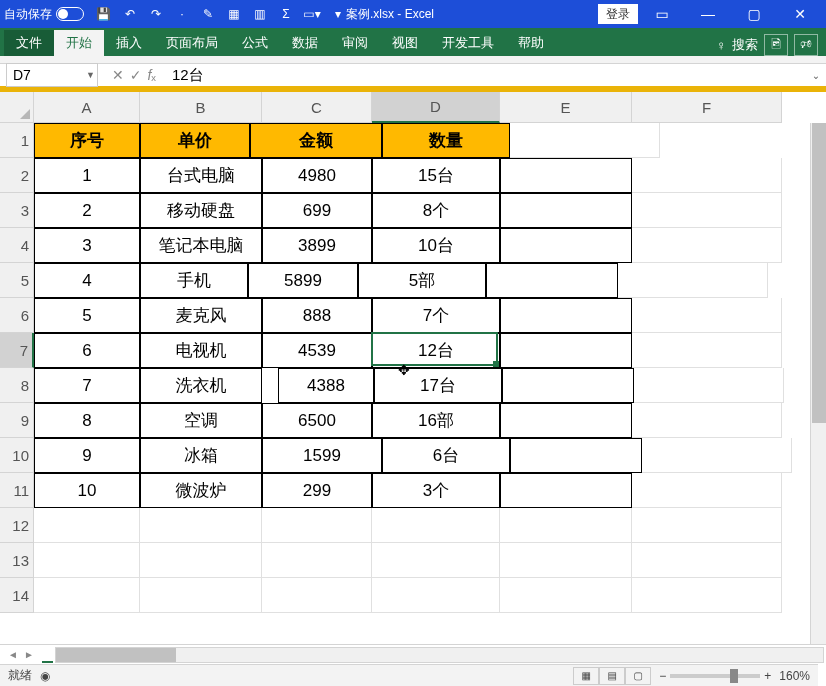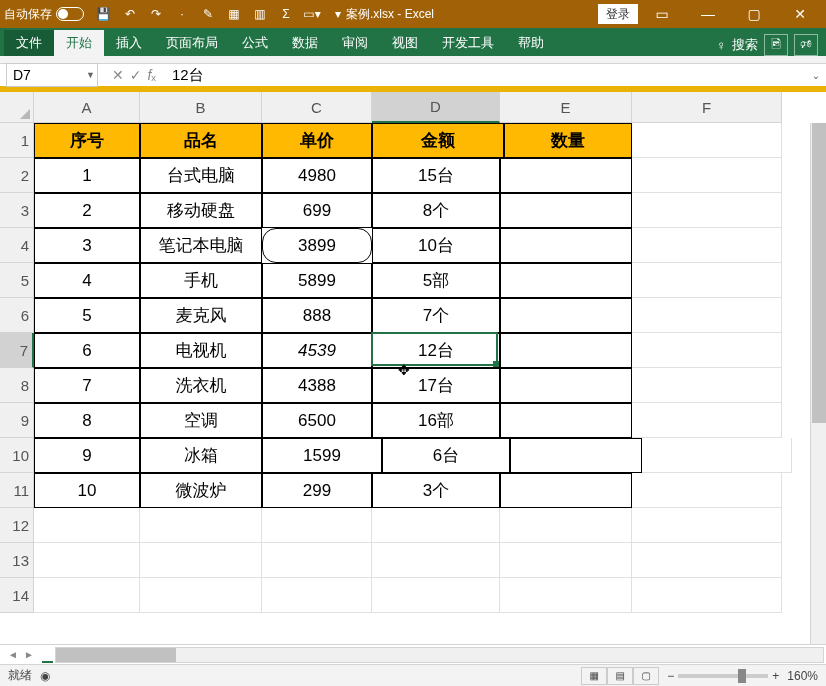--- a/index.html
+++ b/index.html
@@ -1,19 +1,19 @@
 <!DOCTYPE html>
 <html><head>
 <meta charset="utf-8">
 <style>
 * { box-sizing: border-box; margin: 0; padding: 0; font-family: "Microsoft YaHei", "Segoe UI", sans-serif; }
 body { width: 826px; height: 686px; background: #fff; overflow: hidden; position: relative; }
 
 
-.titlebar { height: 28px; background: #a16207; display: flex; align-items: center; color: #fff; font-size: 12px; padding: 0 4px; }
+.titlebar { height: 28px; background: #1d4ed8; display: flex; align-items: center; color: #fff; font-size: 12px; padding: 0 4px; }
 .autosave { display: flex; align-items: center; gap: 4px; }
 .toggle { width: 28px; height: 14px; border: 1px solid #fff; border-radius: 7px; position: relative; }
 .toggle::after { content: ""; width: 10px; height: 10px; background: #fff; border-radius: 50%; position: absolute; left: 1px; top: 1px; }
 .qat { display: flex; gap: 10px; margin-left: 12px; align-items: center; }
 .qat-icon { width: 16px; height: 16px; display: flex; align-items: center; justify-content: center; }
 .title-center { flex: 1; text-align: left; }
 .title-right { display: flex; align-items: center; gap: 2px; }
 .title-btn { width: 44px; height: 28px; display: flex; align-items: center; justify-content: center; font-size: 14px; }
 .login-btn { background: #fff; color: #333; font-size: 12px; padding: 2px 8px; height: 20px; }
 
@@ -59,21 +59,21 @@
 .vscroll-thumb { position: absolute; width: 14px; left: 1px; background: #c1c1c1; }
 
 
 .sheetbar { position: absolute; left: 0; right: 0; bottom: 22px; height: 20px; background: #fff; border-top: 1px solid #d4d4d4; display: flex; align-items: center; font-size: 12px; }
 .sheet-nav { display: flex; gap: 6px; padding: 0 8px; color: #888; font-size: 10px; }
 .sheet-tab { padding: 0 4px; border-bottom: 2px solid #217346; color: #217346; font-weight: bold; }
 .hscroll-track { flex: 1; height: 16px; background: #f0f0f0; margin: 0 2px; border: 1px solid #d4d4d4; position: relative; }
 .hscroll-thumb { position: absolute; height: 100%; background: #c1c1c1; }
 
 
-.statusbar { position: absolute; left: 0; right: 0; bottom: 0; height: 22px; background: #f3f3f3; border-top: 1px solid #d4d4d4; display: flex; align-items: center; font-size: 12px; color: #444; padding: 0 8px; }
+.statusbar { position: absolute; left: 0; right: 8px; bottom: 0; height: 22px; background: #f3f3f3; border-top: 1px solid #d4d4d4; display: flex; align-items: center; font-size: 12px; color: #444; padding: 0 8px; }
 .sb-right { margin-left: auto; display: flex; align-items: center; gap: 8px; }
 .view-btns { display: flex; }
 .view-btn { width: 26px; height: 18px; border: 1px solid #ccc; display: flex; align-items: center; justify-content: center; font-size: 10px; }
 .zoom-slider { display: flex; align-items: center; gap: 4px; }
 .slider-track { width: 90px; height: 4px; background: #ccc; position: relative; }
 .slider-thumb { width: 8px; height: 14px; background: #888; position: absolute; top: -5px; left: 60px; }
 </style>
 </head>
 <body>
 
@@ -161,21 +161,20 @@
         <div class="row-h">9</div>
         <div class="row-h">10</div>
         <div class="row-h">11</div>
         <div class="row-h">12</div>
         <div class="row-h">13</div>
         <div class="row-h">14</div>
       </div>
     <div class="cells" id="cells">
         <div class="cell-row">
           <div class="cell hdr" style="width: 106px;">序号</div>
-          <div class="cell hdr" style="width: 122px;">品名</div>
           <div class="cell hdr" style="width: 110px;">单价</div>
           <div class="cell hdr" style="width: 132px;">金额</div>
           <div class="cell hdr" style="width: 128px;">数量</div>
           <div class="cell" style="width: 150px;"></div>
         </div>
         <div class="cell-row">
           <div class="cell bordered" style="width: 106px;">1</div>
           <div class="cell bordered" style="width: 122px;">台式电脑</div>
           <div class="cell bordered" style="width: 110px;">4980</div>
           <div class="cell bordered" style="width: 128px;">15台</div>
@@ -186,53 +185,53 @@
           <div class="cell bordered" style="width: 106px;">2</div>
           <div class="cell bordered" style="width: 122px;">移动硬盘</div>
           <div class="cell bordered" style="width: 110px;">699</div>
           <div class="cell bordered" style="width: 128px;">8个</div>
           <div class="cell bordered" style="width: 132px;"></div>
           <div class="cell" style="width: 150px;"></div>
         </div>
         <div class="cell-row">
           <div class="cell bordered" style="width: 106px;">3</div>
           <div class="cell bordered" style="width: 122px;">笔记本电脑</div>
-          <div class="cell bordered" style="width: 110px; border-radius: 14px;">3899</div>
+          <div class="cell bordered" style="width: 110px;">3899</div>
           <div class="cell bordered" style="width: 128px;">10台</div>
           <div class="cell bordered" style="width: 132px;"></div>
           <div class="cell" style="width: 150px;"></div>
         </div>
         <div class="cell-row">
           <div class="cell bordered" style="width: 106px;">4</div>
-          <div class="cell bordered" style="width: 122px;">手机</div>
+          <div class="cell bordered" style="width: 108px;">手机</div>
           <div class="cell bordered" style="width: 110px;">5899</div>
           <div class="cell bordered" style="width: 128px;">5部</div>
           <div class="cell bordered" style="width: 132px;"></div>
           <div class="cell" style="width: 150px;"></div>
         </div>
         <div class="cell-row">
           <div class="cell bordered" style="width: 106px;">5</div>
           <div class="cell bordered" style="width: 122px;">麦克风</div>
           <div class="cell bordered" style="width: 110px;">888</div>
           <div class="cell bordered" style="width: 128px;">7个</div>
           <div class="cell bordered" style="width: 132px;"></div>
           <div class="cell" style="width: 150px;"></div>
         </div>
         <div class="cell-row">
           <div class="cell bordered" style="width: 106px;">6</div>
           <div class="cell bordered" style="width: 122px;">电视机</div>
-          <div class="cell bordered" style="width: 110px; font-style: italic;">4539</div>
+          <div class="cell bordered" style="width: 110px;">4539</div>
           <div class="cell bordered" style="width: 128px;">12台</div>
           <div class="cell bordered" style="width: 132px;"></div>
           <div class="cell" style="width: 150px;"></div>
         </div>
         <div class="cell-row">
           <div class="cell bordered" style="width: 106px;">7</div>
           <div class="cell bordered" style="width: 122px;">洗衣机</div>
-          <div class="cell bordered" style="width: 110px;">4388</div>
+          <div class="cell bordered" style="width: 96px; margin-left: 16px;">4388</div>
           <div class="cell bordered" style="width: 128px;">17台</div>
           <div class="cell bordered" style="width: 132px;"></div>
           <div class="cell" style="width: 150px;"></div>
         </div>
         <div class="cell-row">
           <div class="cell bordered" style="width: 106px;">8</div>
           <div class="cell bordered" style="width: 122px;">空调</div>
           <div class="cell bordered" style="width: 110px;">6500</div>
           <div class="cell bordered" style="width: 128px;">16部</div>
           <div class="cell bordered" style="width: 132px;"></div>

